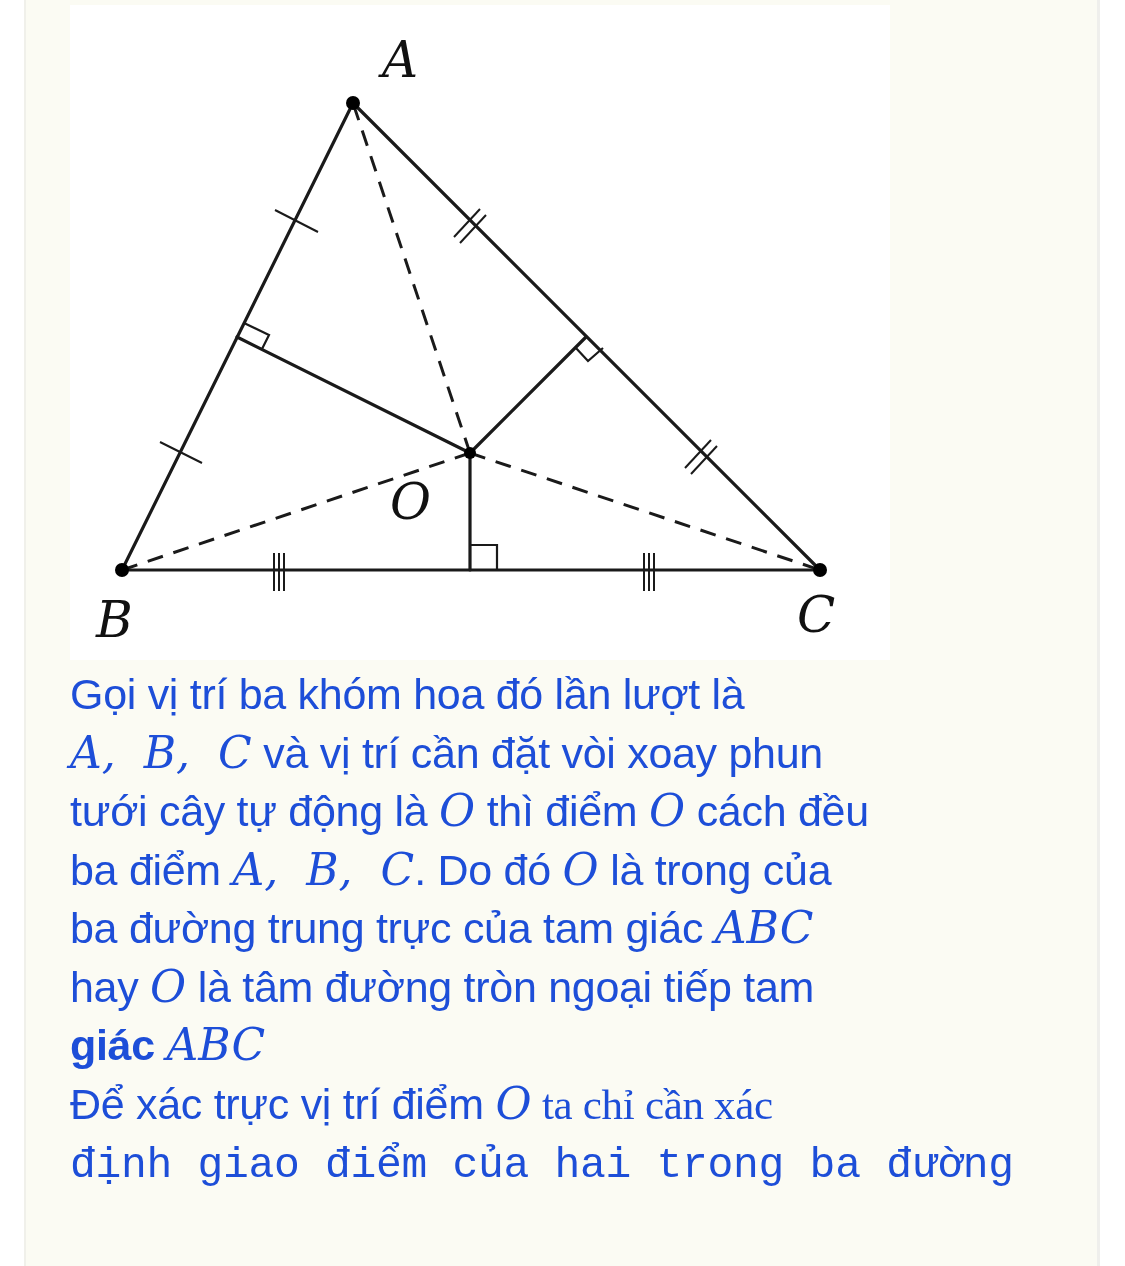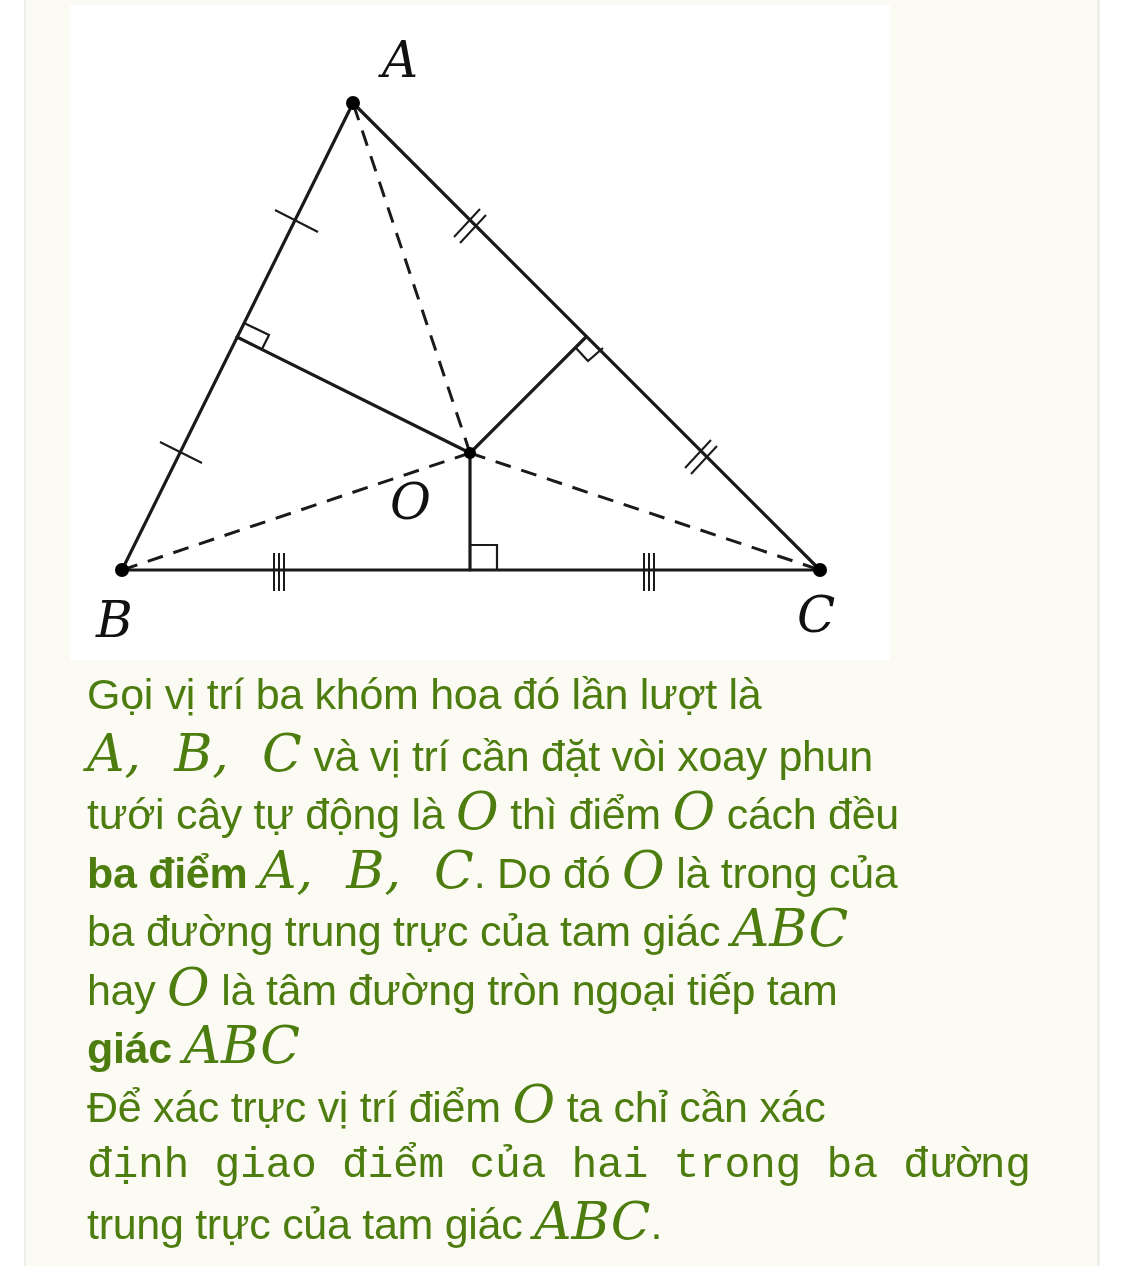--- a/index.html
+++ b/index.html
@@ -19,27 +19,27 @@
   .figure {
     position: absolute; left: 70px; top: 5px; width: 820px; height: 655px;
     background: #ffffff;
   }
   .figure svg { position: absolute; left: 0; top: 0; }
   .lbl {
     position: absolute; font-family: "DejaVu Serif", serif; font-style: italic;
     font-size: 50px; color: #111; line-height: 1;
   }
   .text {
-    position: absolute; left: 87px; top: 665px; width: 1000px;
-    font-size: 43px; line-height: 58.5px; color: #4d7c0f;
+    position: absolute; left: 70px; top: 665px; width: 1000px;
+    font-size: 43px; line-height: 58.5px; color: #1d4ed8;
     letter-spacing: -0.3px;
   }
   .line { white-space: nowrap; height: 58.5px; }
   .m {
-    font-family: "DejaVu Serif", serif; font-style: italic; font-size: 52px;
+    font-family: "DejaVu Serif", serif; font-style: italic; font-size: 44px;
     letter-spacing: 0;
   }
 </style>
 </head>
 <body>
 
 <div class="page"></div>
 
 <div class="figure">
   <svg width="820" height="655" viewBox="0 0 820 655">
@@ -94,20 +94,19 @@
   <span class="lbl" style="left:312px; top:30px;">A</span>
   <span class="lbl" style="left:26px; top:590px;">B</span>
   <span class="lbl" style="left:727px; top:585px;">C</span>
   <span class="lbl" style="left:320px; top:472px;">O</span>
 </div>
 
 <div class="text" id="para">
     <div class="line"><span style="white-space: pre;">Gọi vị trí ba khóm hoa đó lần lượt là</span></div>
     <div class="line"><span class="m" style="white-space: pre;">A,  B,  C</span><span style="white-space: pre;"> và vị trí cần đặt vòi xoay phun</span></div>
     <div class="line"><span style="white-space: pre;">tưới cây tự động là </span><span class="m" style="white-space: pre;">O</span><span style="white-space: pre; margin-top: 20px;"> thì điểm </span><span class="m" style="white-space: pre;">O</span><span style="white-space: pre;"> cách đều</span></div>
-    <div class="line"><span style="white-space: pre; font-weight: bold;">ba điểm </span><span class="m" style="white-space: pre;">A,  B,  C</span><span style="white-space: pre;">. Do đó </span><span class="m" style="white-space: pre;">O</span><span style="white-space: pre;"> là trong của</span></div>
+    <div class="line"><span style="white-space: pre;">ba điểm </span><span class="m" style="white-space: pre;">A,  B,  C</span><span style="white-space: pre;">. Do đó </span><span class="m" style="white-space: pre;">O</span><span style="white-space: pre;"> là trong của</span></div>
     <div class="line"><span style="white-space: pre;">ba đường trung trực của tam giác </span><span class="m" style="white-space: pre;">ABC</span></div>
     <div class="line"><span style="white-space: pre; margin-top: 48px;">hay </span><span class="m" style="white-space: pre;">O</span><span style="white-space: pre;"> là tâm đường tròn ngoại tiếp tam</span></div>
     <div class="line"><span style="white-space: pre; font-weight: bold;">giác </span><span class="m" style="white-space: pre;">ABC</span></div>
-    <div class="line"><span style="white-space: pre;">Để xác trực vị trí điểm </span><span class="m" style="white-space: pre;">O</span><span style="white-space: pre;"> ta chỉ cần xác</span></div>
+    <div class="line"><span style="white-space: pre;">Để xác trực vị trí điểm </span><span class="m" style="white-space: pre;">O</span><span style="white-space: pre; font-family: Liberation Serif, serif;"> ta chỉ cần xác</span></div>
     <div class="line"><span style="white-space: pre; font-family: Liberation Mono, monospace;">định giao điểm của hai trong ba đường</span></div>
-    <div class="line"><span style="white-space: pre;">trung trực của tam giác </span><span class="m" style="white-space: pre;">ABC</span><span style="white-space: pre;">.</span></div>
   </div>
 
 </body></html>

